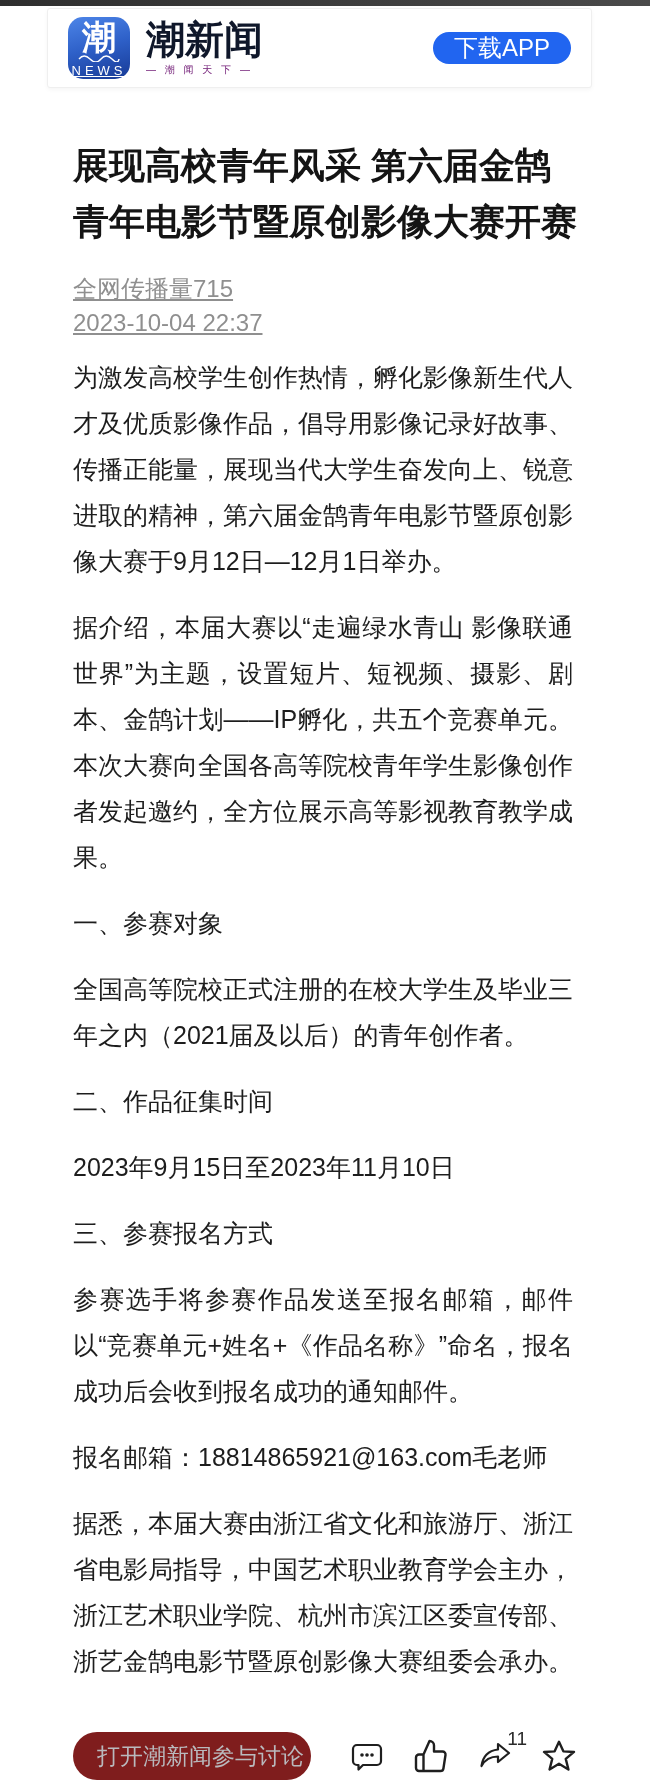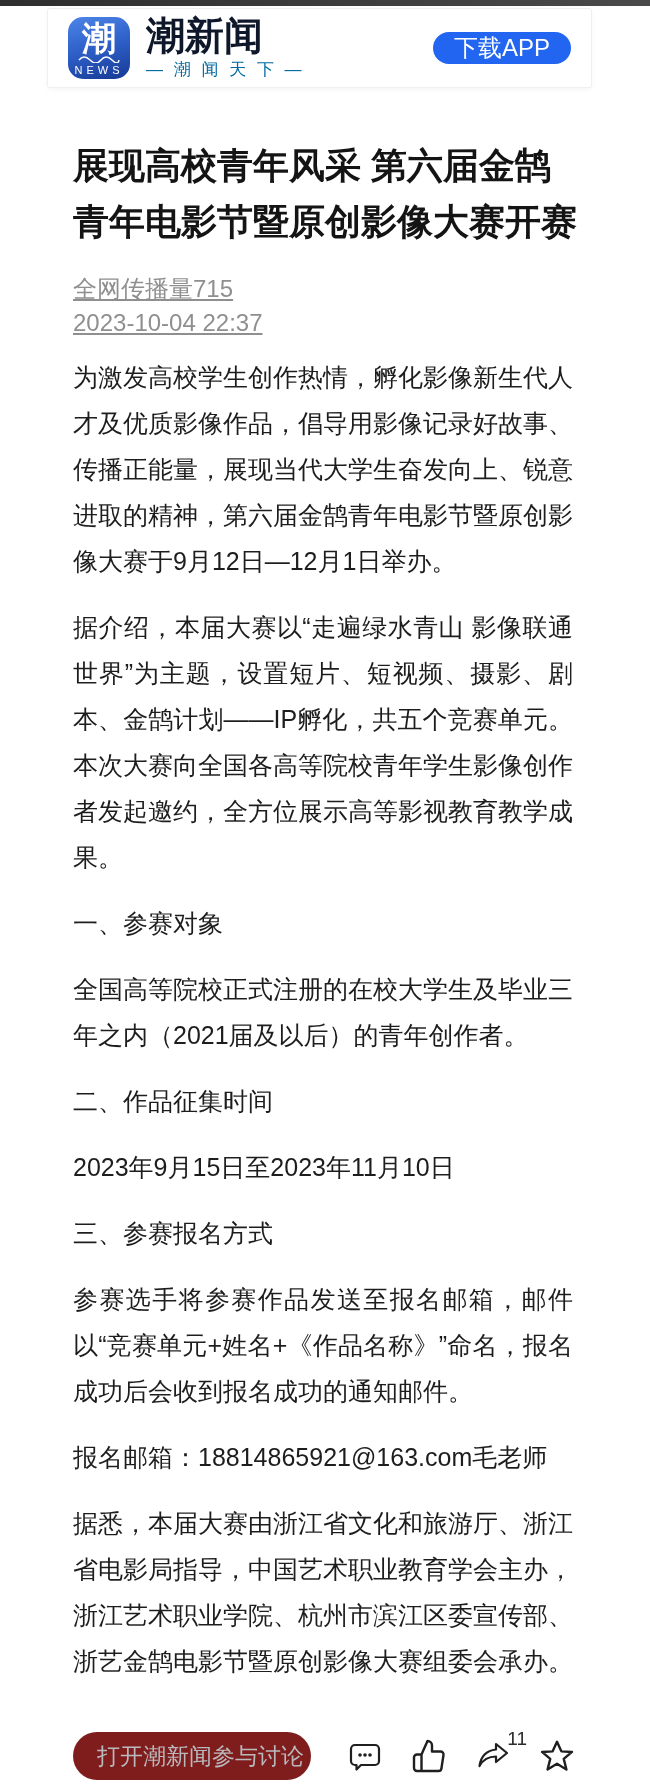--- a/index.html
+++ b/index.html
@@ -29,25 +29,25 @@
     width: 62px; height: 62px; border-radius: 15px;
     background: linear-gradient(165deg, #4d85e8 0%, #2e60c8 48%, #173a96 100%);
     display: flex; flex-direction: column; align-items: center; justify-content: center;
     flex: 0 0 auto;
   }
   .app-icon .logo-char {
     font-family: "DejaVu Serif", serif;
     font-weight: bold; color: #fff; font-size: 34px; line-height: 1; margin-top: 1px;
   }
   .app-icon .logo-news {
-    color: #fff; font-size: 11px; letter-spacing: 4px; margin-top: 2px; line-height: 1;
+    color: #fff; font-size: 13px; letter-spacing: 4px; margin-top: 2px; line-height: 1; text-decoration: underline;
   }
   .logo-text { margin-left: 16px; }
   .logo-title { font-size: 39px; font-weight: 700; color: #0f172a; line-height: 1.1; }
-  .logo-tagline { font-size: 17px; color: #0369a1; letter-spacing: 3px; margin-top: 1px; white-space: nowrap; }
+  .logo-tagline { font-size: 10px; color: #701a75; letter-spacing: 3px; margin-top: 1px; white-space: nowrap; }
   .download-btn {
     margin-left: auto;
     background: #2165F0; color: #fff;
     font-size: 24px; line-height: 1;
     padding: 4px 21px; border: none; border-radius: 24px;
     cursor: pointer; font-family: "Liberation Sans", sans-serif;
   }
   
   .article { position: absolute; top: 88px; left: 73px; width: 504px; }
   .article-title {
@@ -76,21 +76,21 @@
     padding: 0 24px; box-sizing: border-box;
     cursor: text;
   }
   .comment-pill span {
     color: #b9b9bd; font-size: 23px; white-space: nowrap;
   }
   .footer-icons {
     margin-left: auto;
     display: flex; align-items: center; gap: 26px;
   }
-  .ficon { width: 38px; height: 38px; display: flex; align-items: center; justify-content: flex-start; cursor: pointer; position: relative; }
+  .ficon { width: 38px; height: 38px; display: flex; align-items: center; justify-content: flex-end; cursor: pointer; position: relative; }
   .ficon svg { display: block; }
   .share-count {
     position: absolute; top: -9px; right: -14px;
     font-size: 19px; color: #2a2a2a;
   }
 </style>
 </head>
 <body>
 
 <div class="screen">

